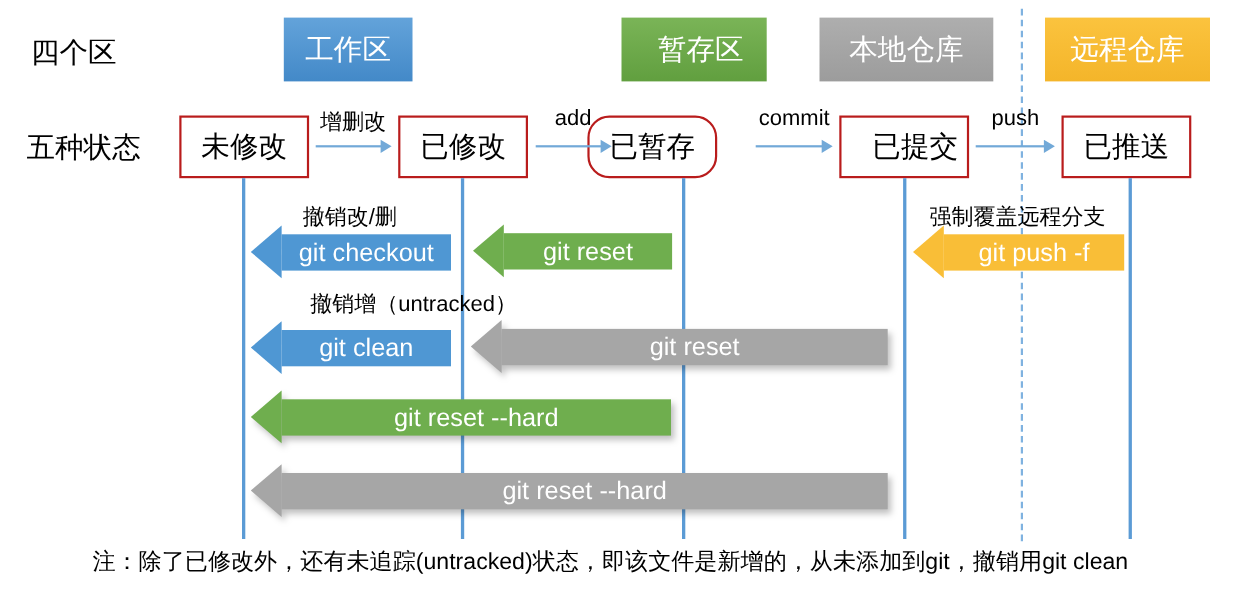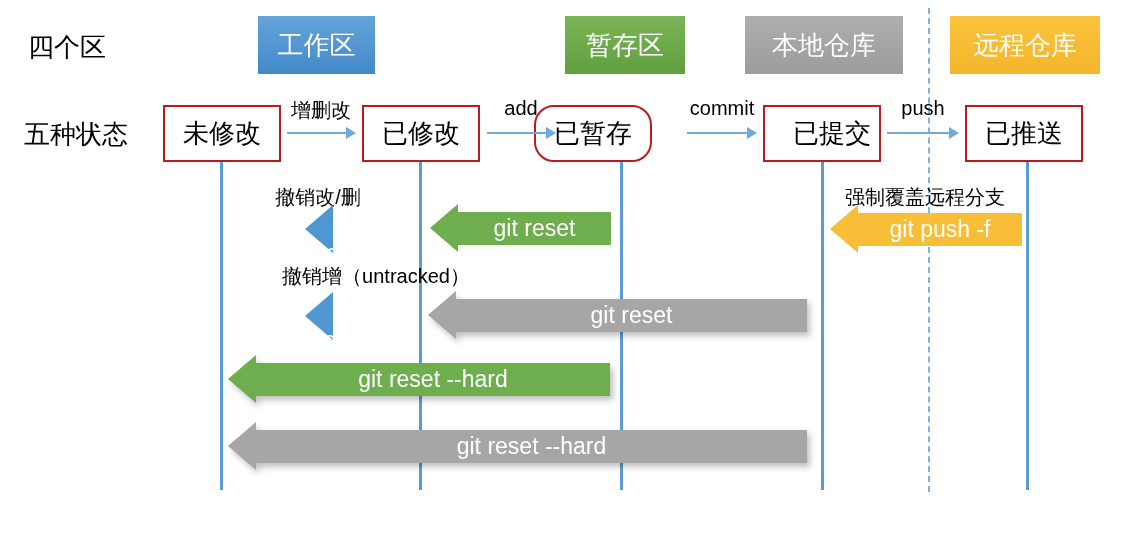--- a/index.html
+++ b/index.html
@@ -30,40 +30,40 @@
                border-left:2px dashed #7fb2e0; }
 
   .block-arrow { position:absolute; display:flex; align-items:center; height:48px; }
   .block-arrow .head { flex:0 0 auto; width:0; height:0;
                border-top:24px solid transparent; border-bottom:24px solid transparent;
                border-right:28px solid currentColor; }
   .block-arrow .bar { flex:1; height:33px; background:currentColor; position:relative; }
   .block-arrow .cmd { position:absolute; left:0; right:0; top:0; bottom:0;
                display:flex; align-items:center; justify-content:center;
                color:#ffffff; font-size:23px; white-space:nowrap; }
-  .c-blue   { color:var(--blue,#4f97d3);flex-direction:column; }
+  .c-blue   { color:var(--blue,#4f97d3); }
   .c-green  { color:var(--green,#6fae4e); }
   .c-gray   { color:var(--gray,#a6a6a6); }
   .c-yellow { color:var(--yellow,#f9be37); }
   .shadowed { filter:drop-shadow(3px 4px 3px rgba(0,0,0,0.25)); }
 
   .annotation { position:absolute; text-align:center; color:#000; font-size:20px; white-space:nowrap; }
 
   .note { position:absolute; left:84px; top:496px; color:#000; font-size:21px; white-space:nowrap; }
 </style>
 </head>
 <body>
 
 <div id="canvas">
 
   <div class="legend-label" style="left:28px; top:30px;font-family:Liberation Mono, monospace;">四个区</div>
   <div class="legend-label" style="left:24px; top:117px;">五种状态</div>
 
   <div class="area-box area-blue" style="left:258px; width:117px;">工作区</div>
-  <div class="area-box area-green" style="left:565px; width:120px;">暂存区</div>
+  <div class="area-box area-green" style="left:565px; width:120px;padding-left:12px;">暂存区</div>
   <div class="area-box area-gray" style="left:745px; width:158px;">本地仓库</div>
   <div class="area-box area-yellow" style="left:950px; width:150px;">远程仓库</div>
 
   <div class="dashed-line"></div>
 
   <div class="state-box" style="left:163px;">未修改</div>
   <div class="state-box" style="left:362px;">已修改</div>
   <div class="state-box" style="left:534px;border-radius:20px;">已暂存</div>
   <div class="state-box" style="left:763px;padding-left:20px;">已提交</div>
   <div class="state-box" style="left:965px;">已推送</div>
@@ -130,14 +130,15 @@
       </div>
   </div>
 
   <div class="block-arrow c-gray shadowed" style="left:228px; top:422px; width:579px;">
     <div class="head"></div>
     <div class="bar">
         <div class="cmd">git reset --hard</div>
       </div>
   </div>
 
+  <div class="note">注：除了已修改外，还有未追踪(untracked)状态，即该文件是新增的，从未添加到git，撤销用git clean</div>
 
 </div>
 
 </body></html>

